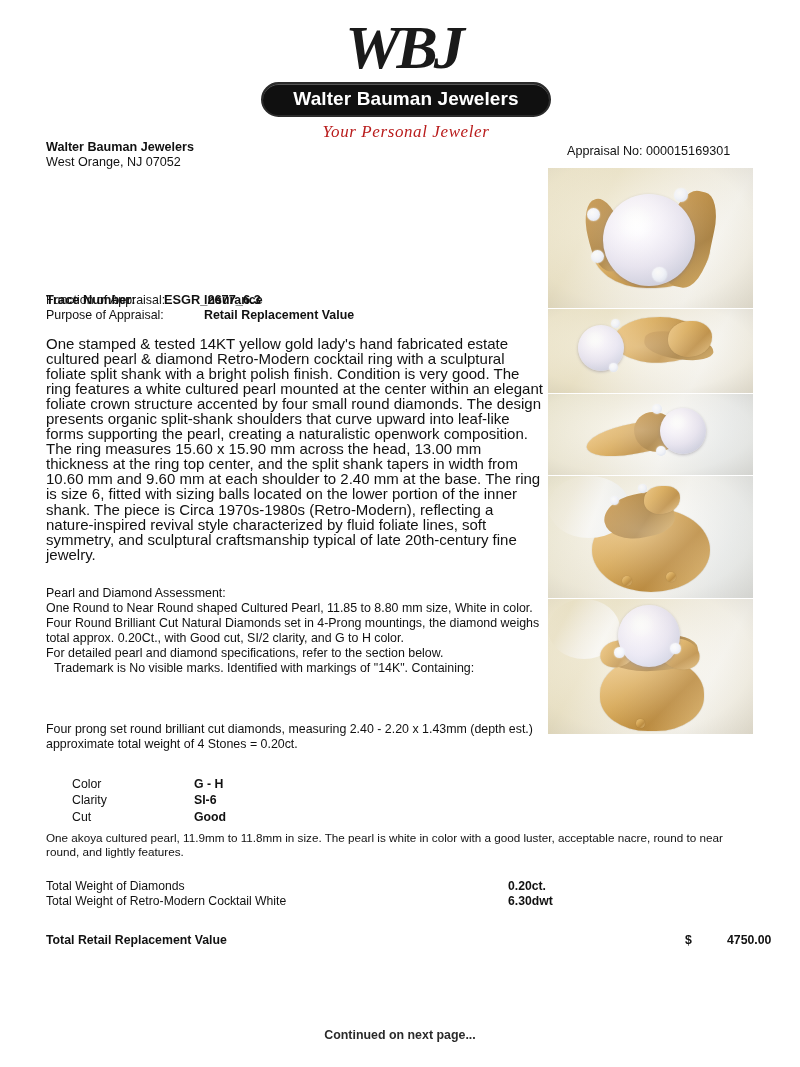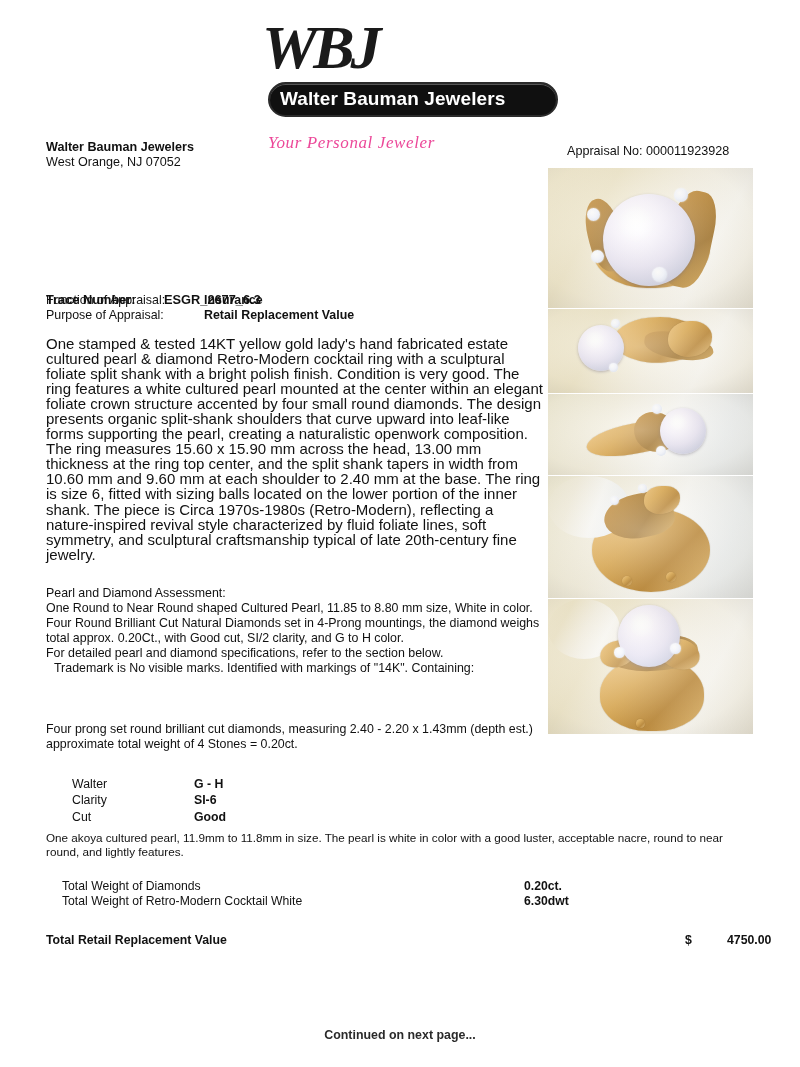--- a/index.html
+++ b/index.html
@@ -12,23 +12,24 @@
     height: 1067px;
     position: relative;
     font-family: "Liberation Sans", sans-serif;
     color: #111111;
     overflow: hidden;
   }
 
   
   .logo-block {
     position: absolute;
-    left: 268px;
+    left: 261px;
     top: 18px;
     width: 290px;
+    text-align: center;
   }
   .logo-monogram {
     font-family: "Liberation Serif", serif;
     font-size: 62px;
     font-weight: 700;
     font-style: italic;
     letter-spacing: -4px;
     line-height: 0.95;
     color: #1a1a1a;
     height: 62px;
@@ -40,25 +41,25 @@
     border-radius: 22px;
     border: 2px solid #2b2b2b;
     padding: 4px 10px 5px 10px;
     color: #ffffff;
     font-size: 19px;
     font-weight: 700;
     letter-spacing: 0.1px;
     box-shadow: 0 1px 0 #555 inset;
   }
   .logo-tagline {
-    margin-top: 16px;
+    margin-top: 5px;
     font-family: "Liberation Serif", serif;
     font-style: italic;
     font-size: 17px;
-    color: #ec4899;
+    color: #b91c1c;
     letter-spacing: 0.6px;
   }
 
   
   .doc-text {
     position: absolute;
     left: 46px;
     top: 140px;
     width: 500px;
     font-size: 12.4px;
@@ -146,21 +147,21 @@
   }
 
   .totals {
     position: absolute;
     left: 46px;
     top: 879px;
     width: 710px;
     font-size: 12.2px;
     line-height: 15.1px;
   }
-  .totals-row { position: relative; height: 15.1px; margin-left: 16px; }
+  .totals-row { position: relative; height: 15.1px; }
   .totals-val {
     position: absolute;
     left: 462px;
     top: 0;
     font-weight: 700;
   }
 
   .grand-total {
     position: absolute;
     left: 46px;
@@ -254,21 +255,21 @@
   <div class="logo-monogram">WBJ</div>
   <div class="logo-bar">Walter Bauman Jewelers</div>
   <div class="logo-tagline">Your Personal Jeweler</div>
 </div>
 
 <div class="doc-text">
   <div class="store-name">Walter Bauman Jewelers</div>
   <div class="store-line">West Orange, NJ      07052</div>
 </div>
 
-<div class="appraisal-no">Appraisal No: 000011923928</div>
+<div class="appraisal-no">Appraisal No: 000015169301</div>
 
 <div class="trace-row">
   <span class="trace-label">Trace Number:</span><span>ESGR_2677_6.3</span>
 </div>
 
 <div class="purpose-block">
   <div>
     <span class="purpose-label">Function of Appraisal:</span><span class="purpose-value">Insurance</span>
   </div>
   <div>
@@ -284,21 +285,21 @@
   <div>Four Round Brilliant Cut Natural Diamonds set in 4-Prong mountings, the diamond weighs total approx. 0.20Ct., with Good cut, SI/2 clarity, and G to H color.</div>
   <div>For detailed pearl and diamond specifications, refer to the section below.</div>
   <div class="indent-1">Trademark is No visible marks. Identified with markings of "14K".   Containing:</div>
 </div>
 
 <div class="prong-block">Four prong set round brilliant cut diamonds, measuring 2.40 - 2.20 x 1.43mm (depth est.) approximate total weight of 4 Stones = 0.20ct.</div>
 
 <table class="spec-table">
   <tbody>
     <tr>
-      <td class="spec-key">Walter</td>
+      <td class="spec-key">Color</td>
       <td class="spec-val">G - H</td>
     </tr>
     <tr>
       <td class="spec-key">Clarity</td>
       <td class="spec-val">SI-6</td>
     </tr>
     <tr>
       <td class="spec-key">Cut</td>
       <td class="spec-val">Good</td>
     </tr>

